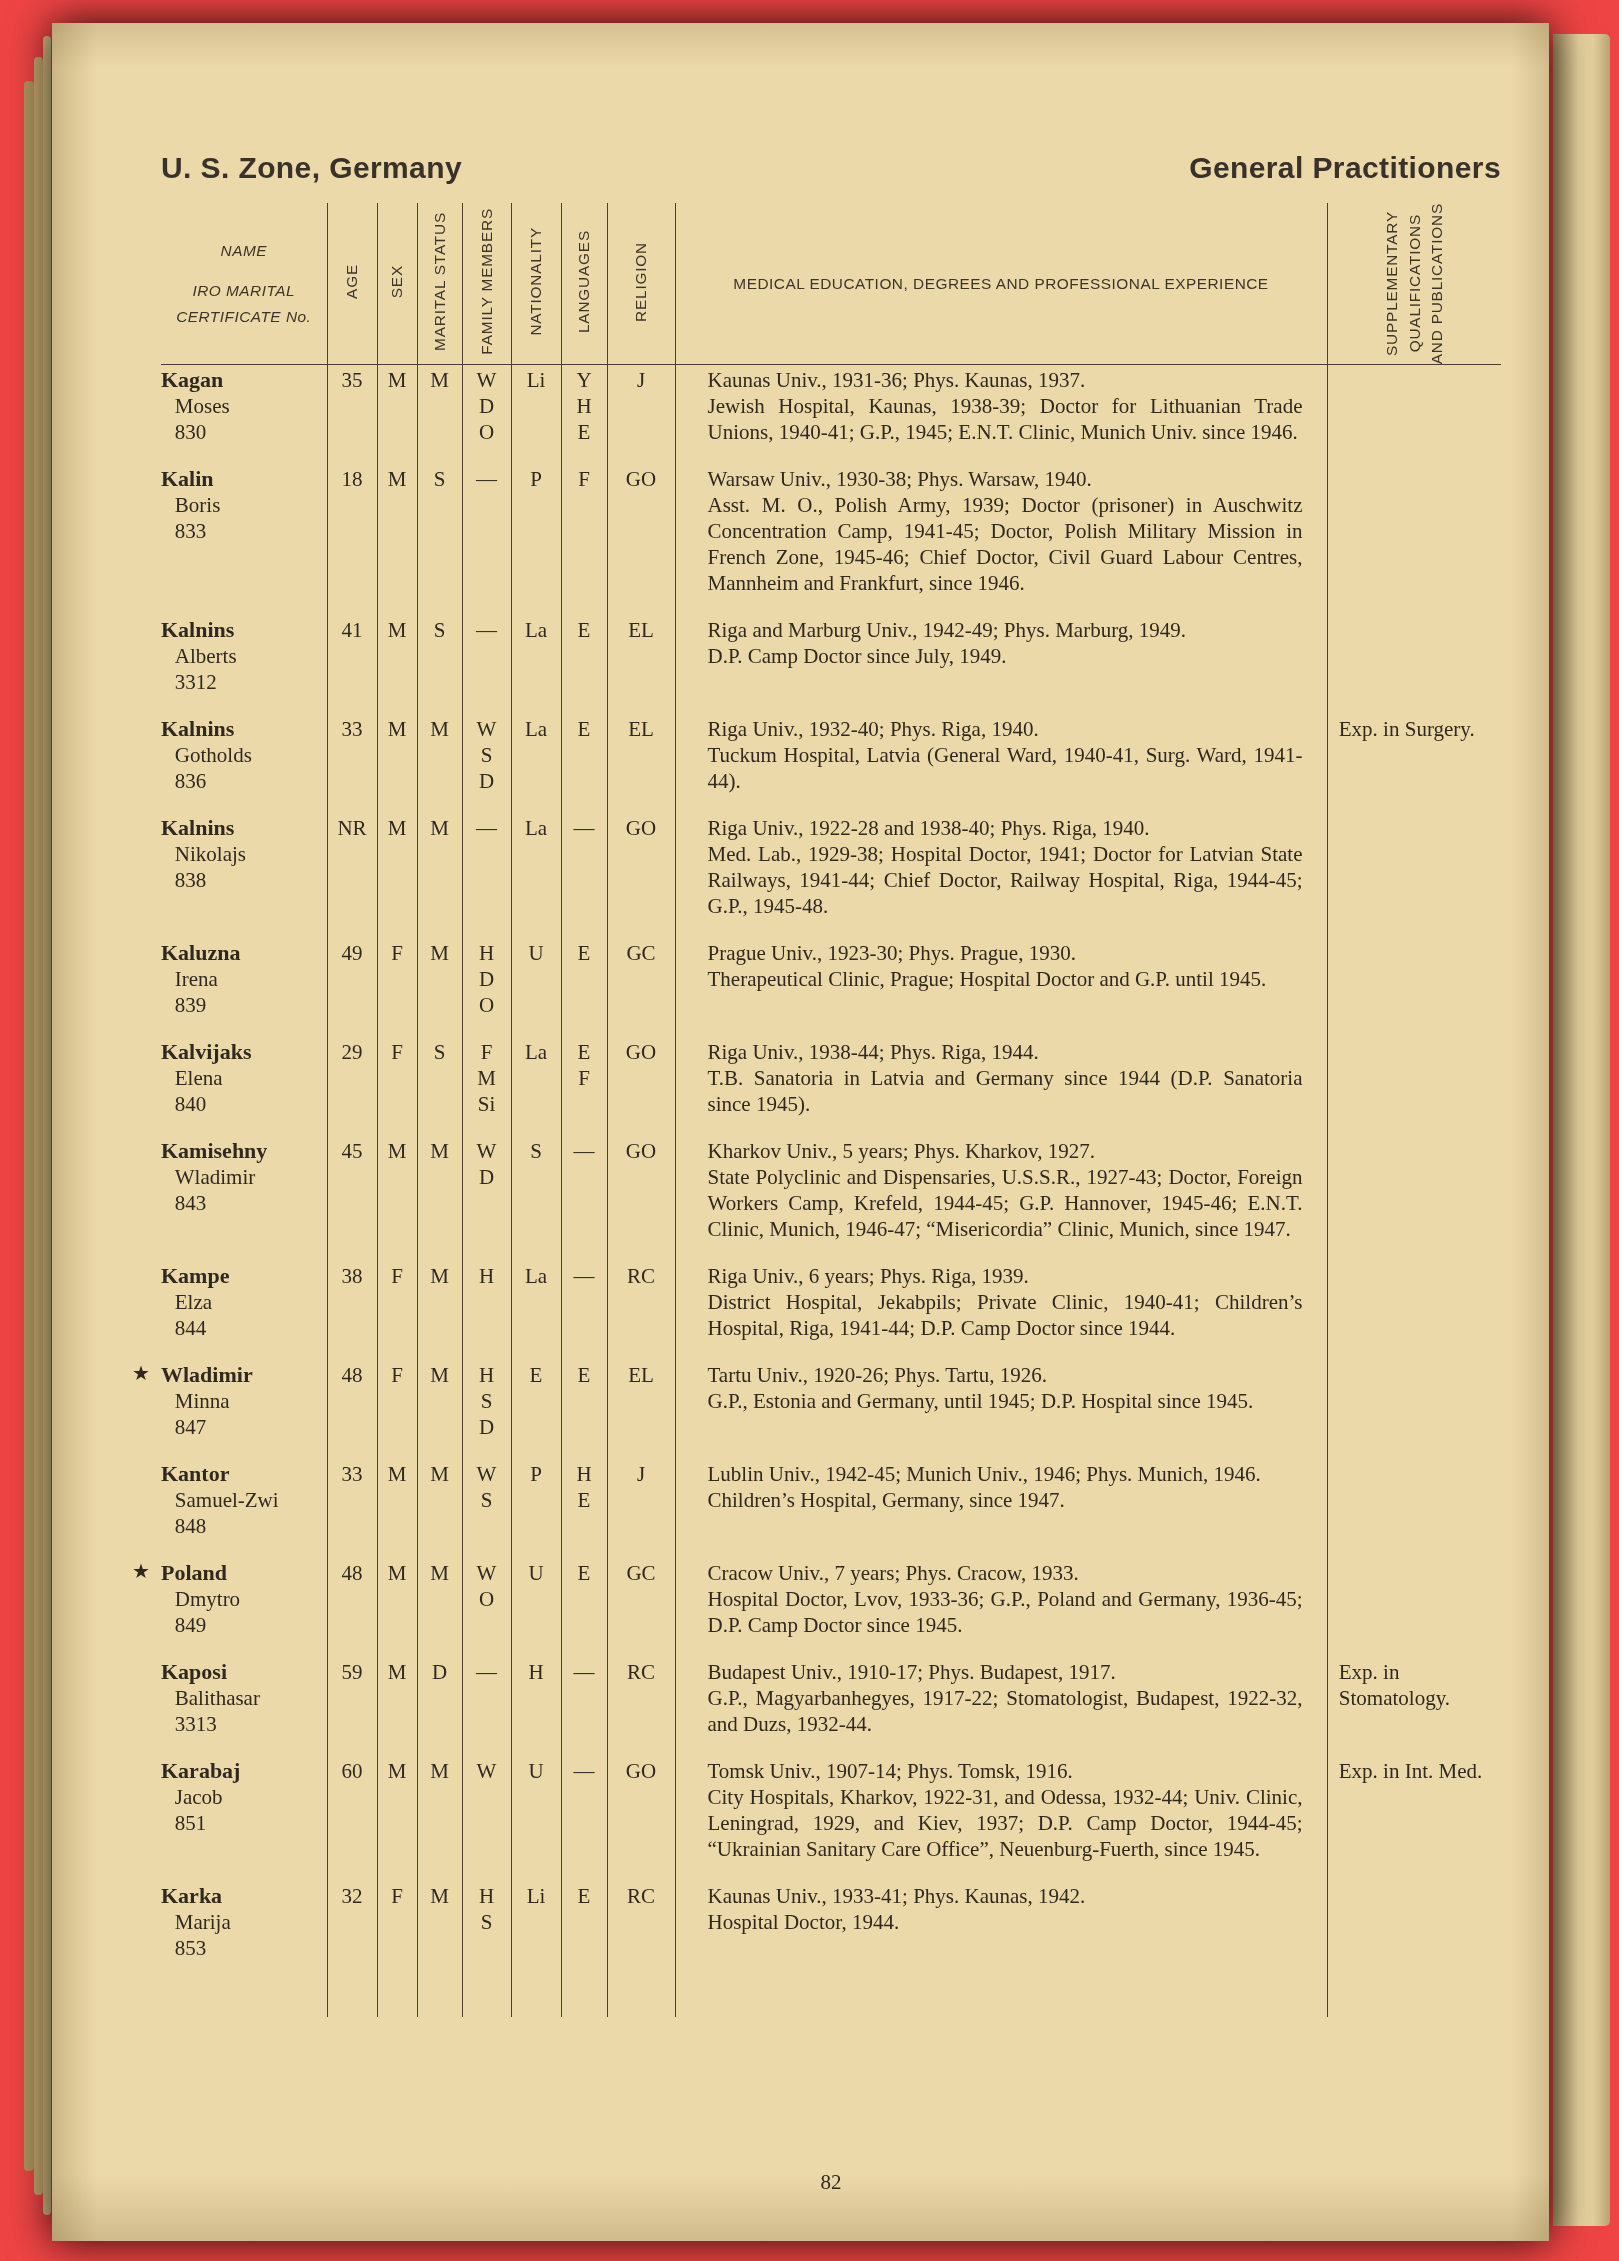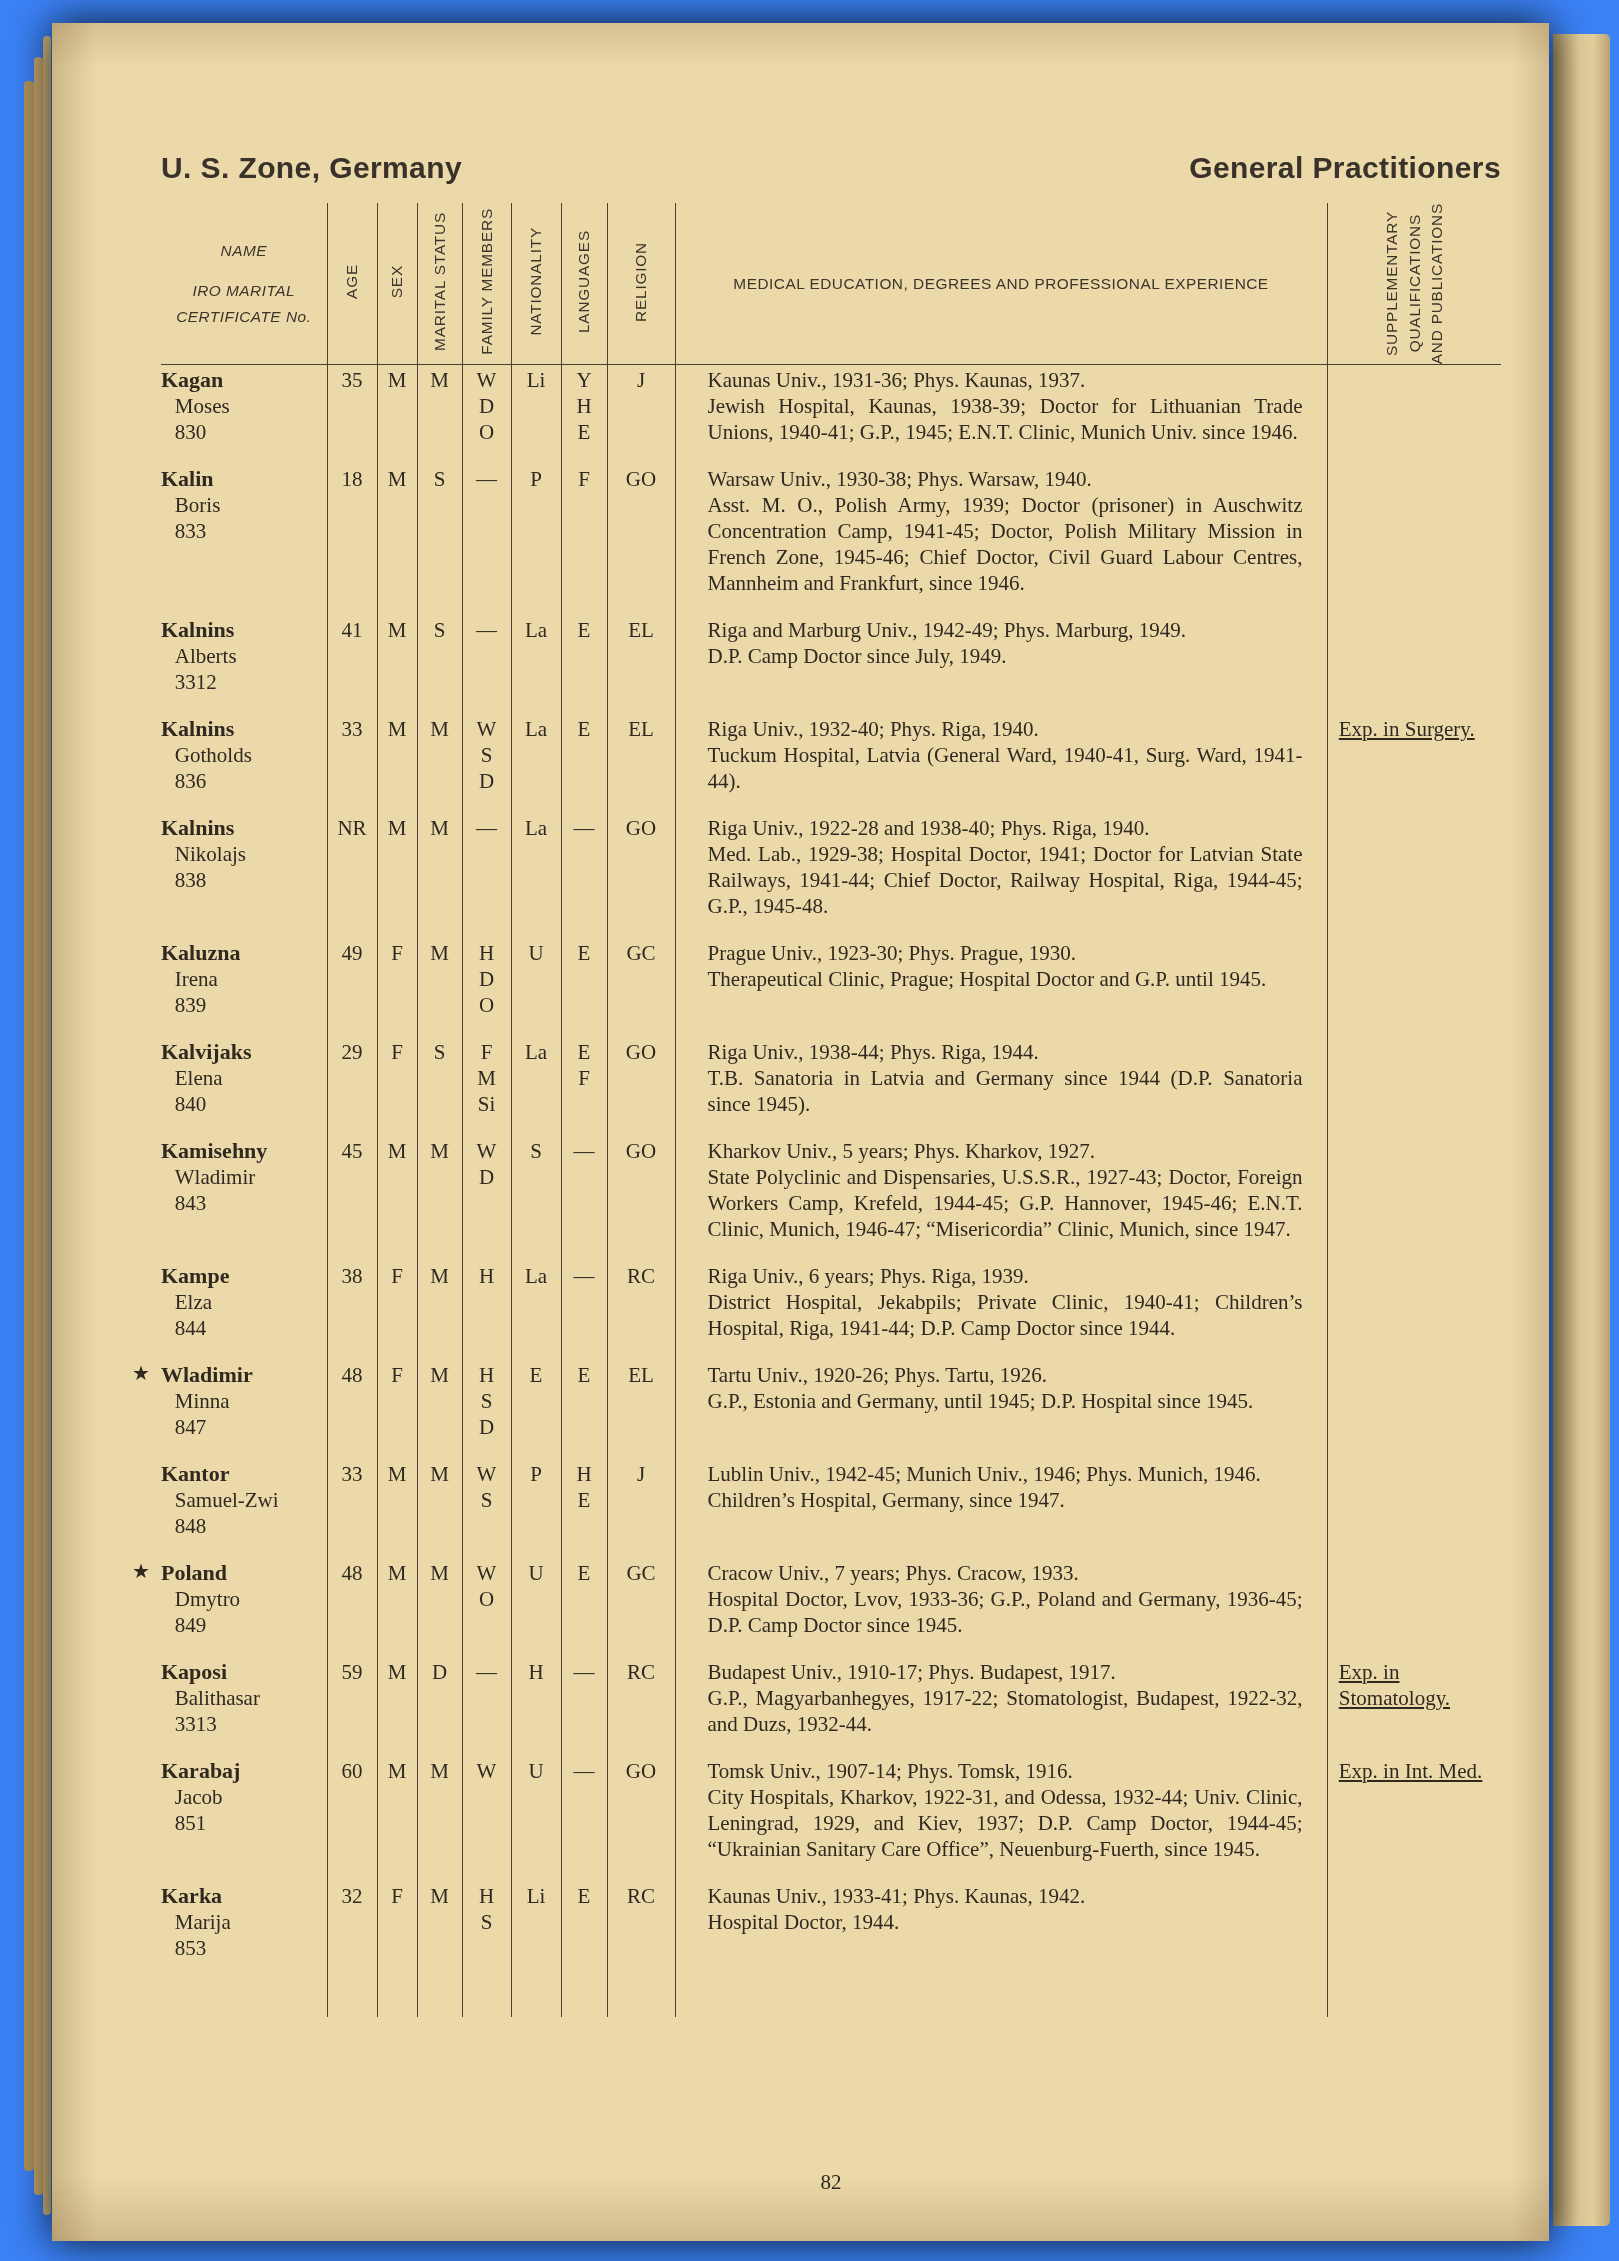--- a/index.html
+++ b/index.html
@@ -1,20 +1,20 @@
 <!DOCTYPE html>
 <html style="font-size:13px"><head>
 <meta charset="utf-8">
 <style>
   html, body { margin: 0; padding: 0; background: #0f0d0b; }
   .scene {
     position: relative;
     width: 1620px;
     height: 2261px;
-    background: #3b82f6;
+    background: #ef4444;
     overflow: hidden;
     font-family: "Liberation Serif", "DejaVu Serif", serif;
   }
   
   .sheet { position: absolute; border-radius: 4px; }
   .sheet-1 { left: 24px; top: 81px; width: 9.7px; height: 2090px; background: #b2945e; }
   .sheet-2 { left: 34px; top: 57px;  width: 9px; height: 2138px; background: #c8a96f; }
   .sheet-3 { left: 43px; top: 36px;  width: 8px; height: 2179px; background: #dcbf84; }
 
   
@@ -96,21 +96,21 @@
   td.c-name { position: relative; padding: 1.6px 3.2px 19.4px 0; }
   .star { position: absolute; left: -29px; top: 0; font-size: 20px; color: #2f2920; }
   .surname { font-weight: 700; font-size: 22px; }
   .given, .cert { padding-left: 13.8px; }
   td.c-age, td.c-sex, td.c-marital, td.c-family, td.c-nat, td.c-lang, td.c-rel {
     text-align: center;
     white-space: pre-line;
   }
   td.c-edu { padding: 1.6px 24px 19.4px 32px; }
   .edu-b { text-align: justify; }
-  td.c-supp { padding: 1.6px 6.5px 19.4px 11.3px; text-decoration: underline; }
+  td.c-supp { padding: 1.6px 6.5px 19.4px 11.3px; }
   tr.spacer-row td { padding: 0; height: 37px; }
 
   .page-number {
     position: absolute;
     left: 109px; top: 2115px;
     width: 1340px;
     text-align: center;
     font-size: 21px;
     color: #2f2920;
     margin-top: 32px;

